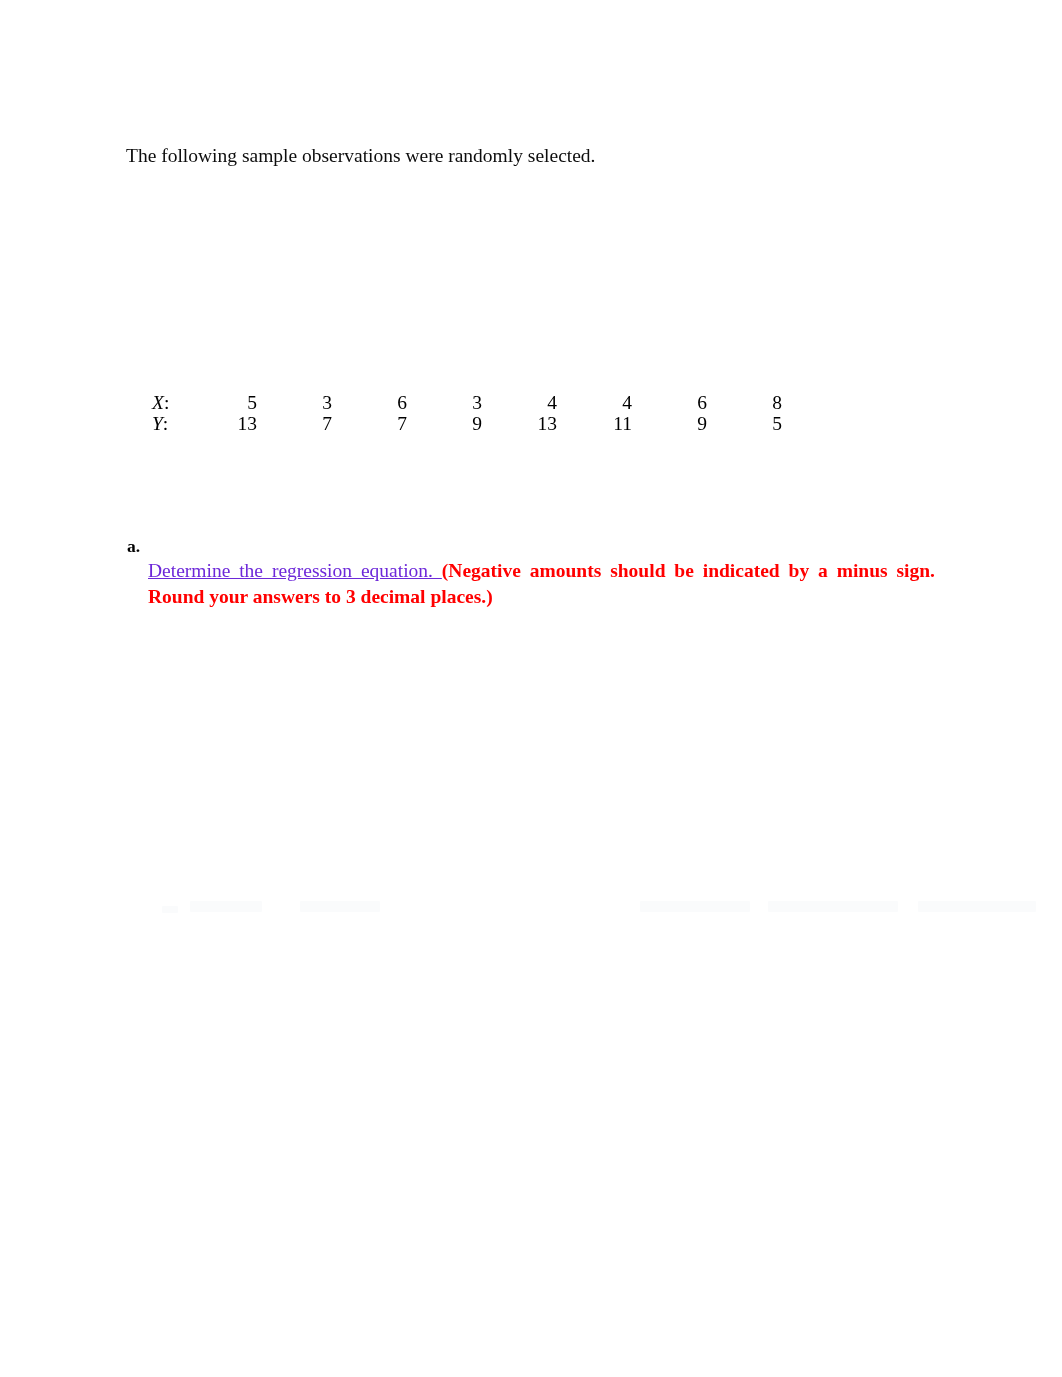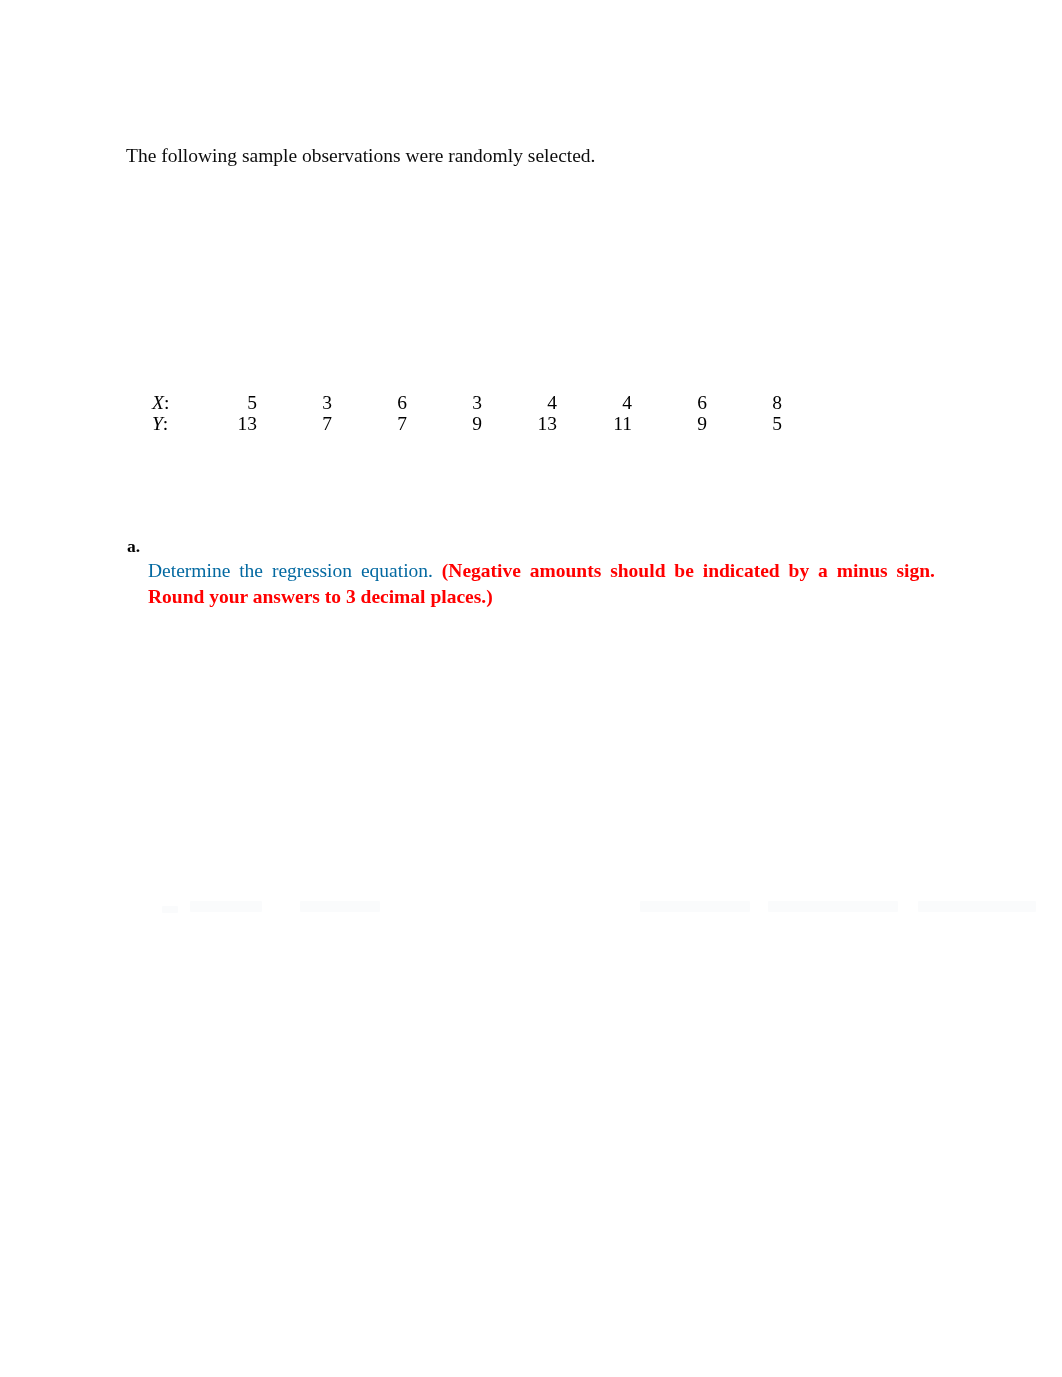--- a/index.html
+++ b/index.html
@@ -87,21 +87,22 @@
   .q-body {
     position: absolute;
     left: 148px;
     top: 558px;
     width: 787px;
     font-size: 19.5px;
     line-height: 26px;
     text-align: justify;
   }
   .q-body .plain {
-    color: #0369a1;
+    color: #6d28d9;
+    text-decoration: underline;
   }
   .q-body .note {
     color: #ff0000;
     font-weight: bold;
   }
 
   
   .ghost {
     position: absolute;
     background: #fafbfc;

